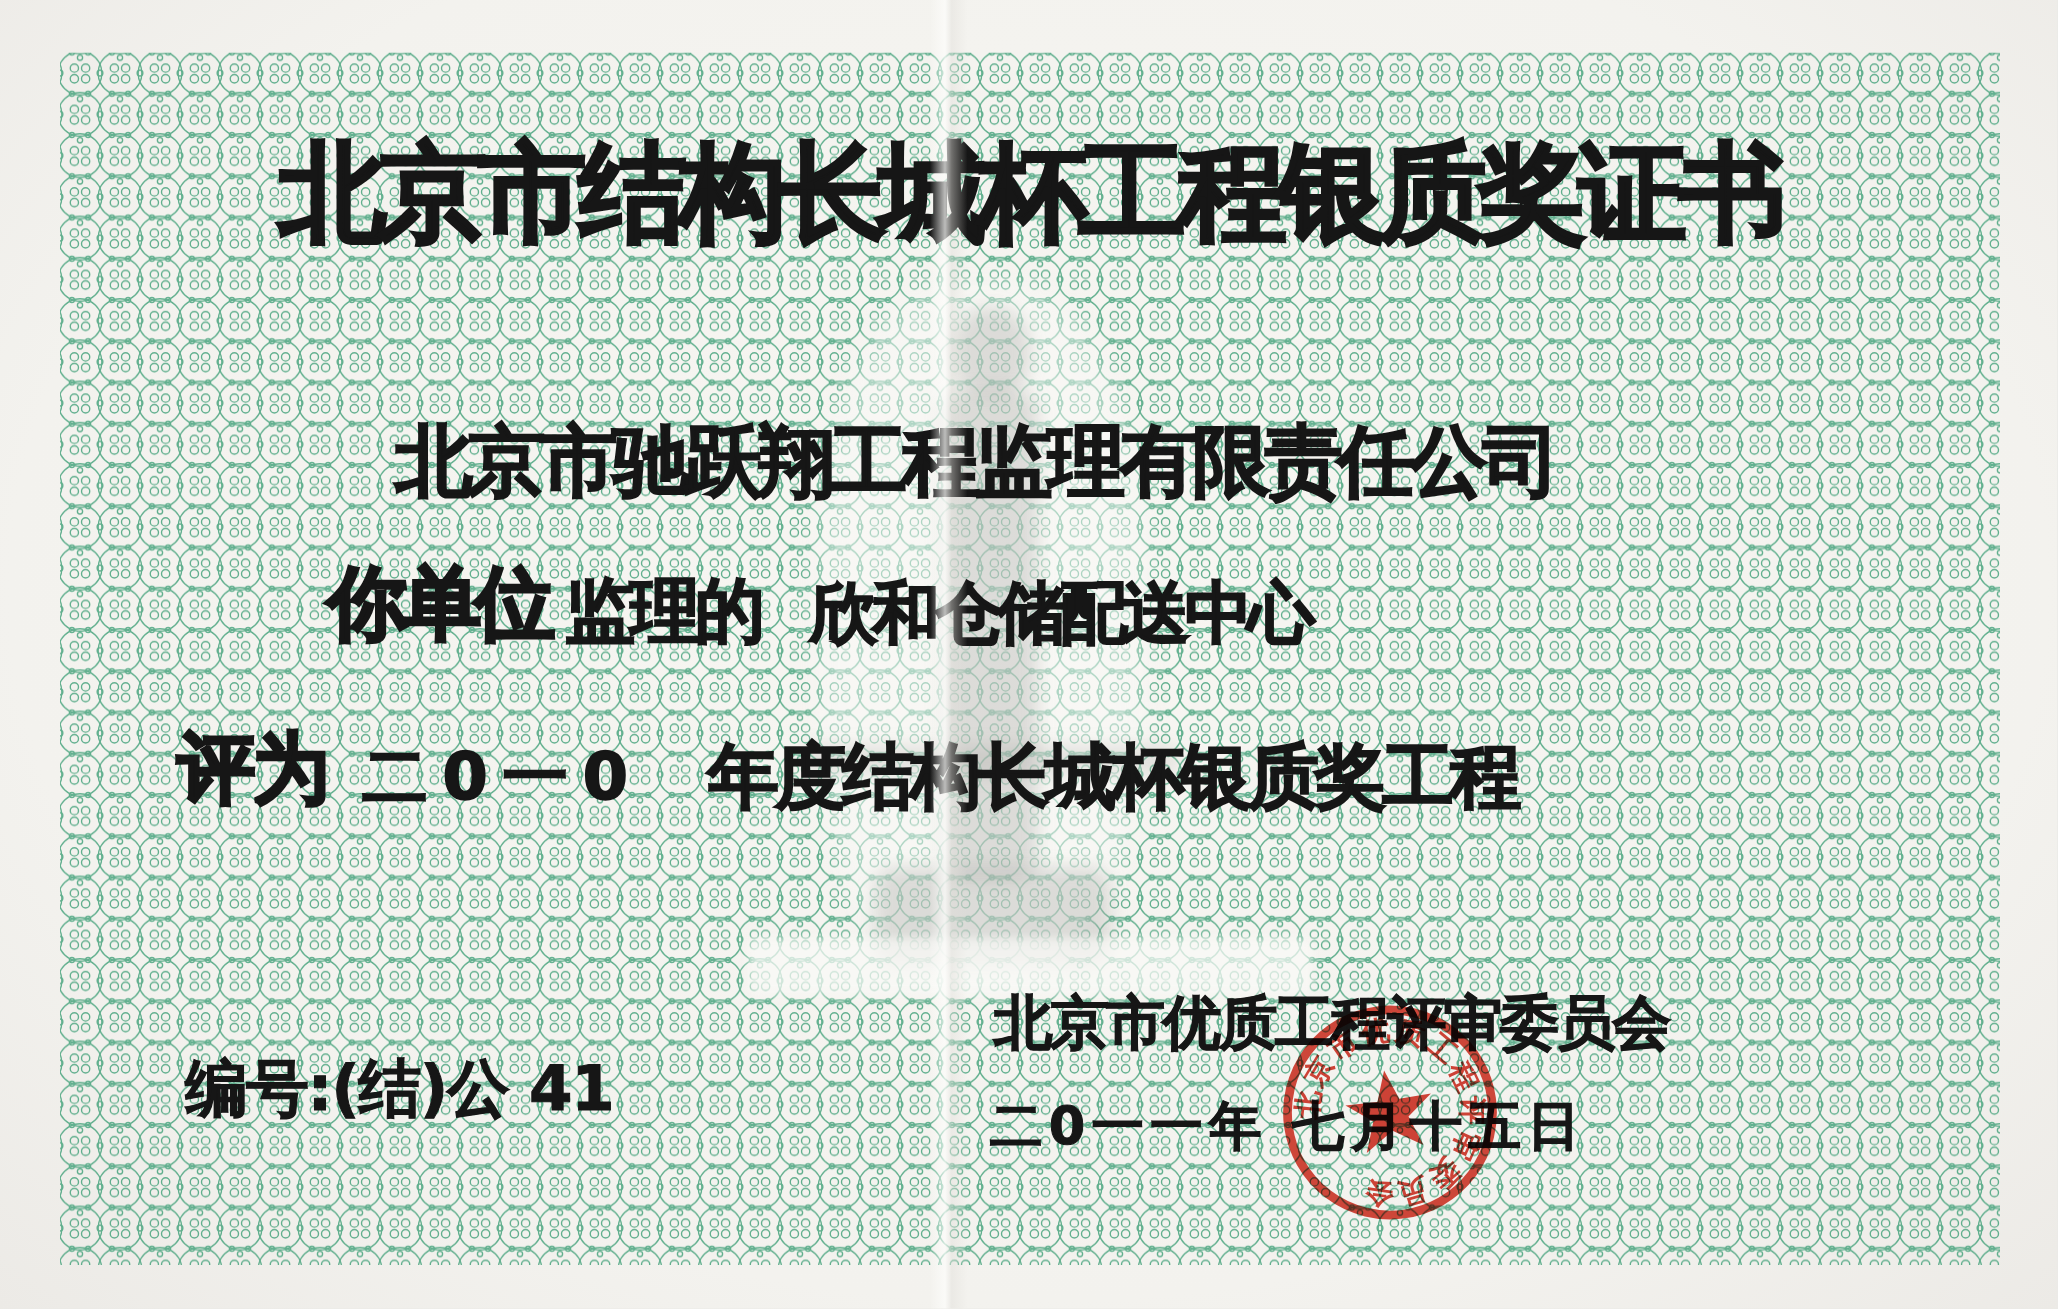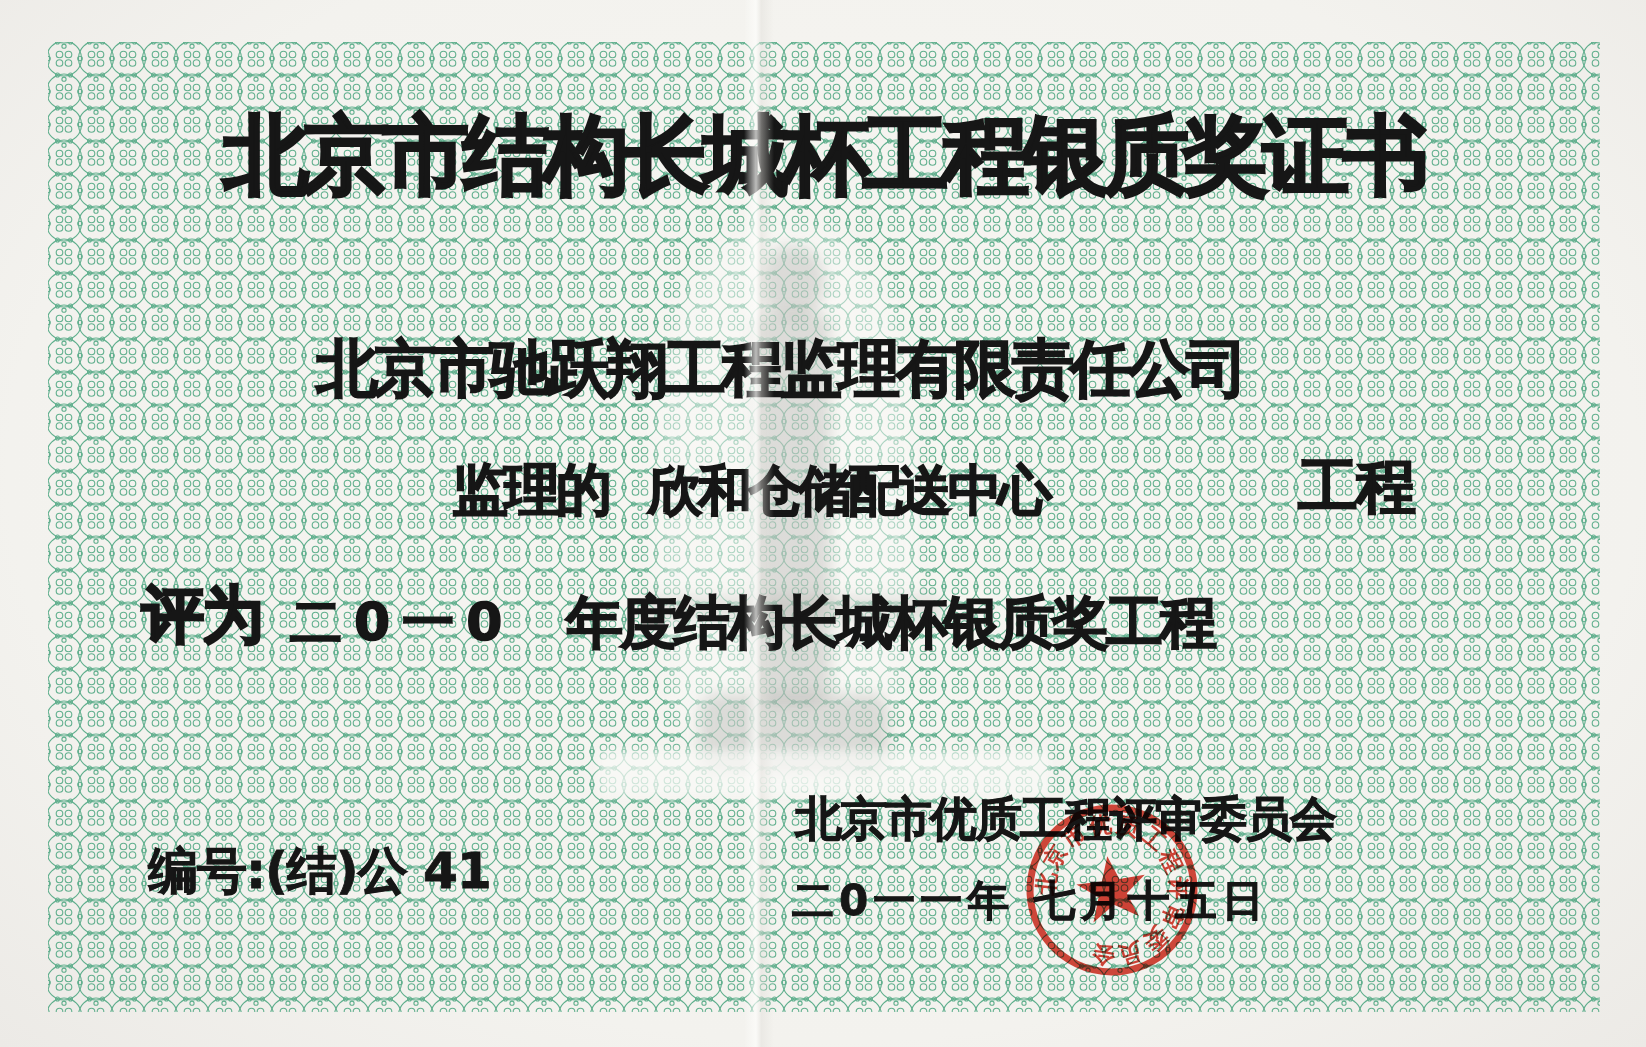--- a/index.html
+++ b/index.html
@@ -91,23 +91,23 @@
   <div class="wm-wash wash-center"></div>
   <div class="wm wm-head"></div>
   <div class="wm wm-body"></div>
   <div class="wm wm-arm"></div>
   <div class="wm wm-base"></div>
   <div class="wash-band"></div>
 
   <div class="txt title stroke-heavy">北京市结构长城杯工程银质奖证书</div>
   <div class="txt company stroke-med">北京市驰跃翔工程监理有限责任公司</div>
 
+  <div class="txt unit-prefix stroke-heavy">你单位</div>
   <div class="txt unit-role stroke-med">监理的</div>
   <div class="txt project stroke-med">欣和仓储配送中心</div>
-  <div class="txt gongcheng stroke-med">工程</div>
 
   <div class="txt pingwei stroke-heavy">评为</div>
   <div class="txt year stroke-med">二0一0</div>
   <div class="txt rated stroke-med">年度结构长城杯银质奖工程</div>
 
   <div class="txt serial stroke-lite">
     <span>编号:</span><span>(结)公 41</span>
   </div>
 
   <div class="txt issuer stroke-lite">北京市优质工程评审委员会</div>

